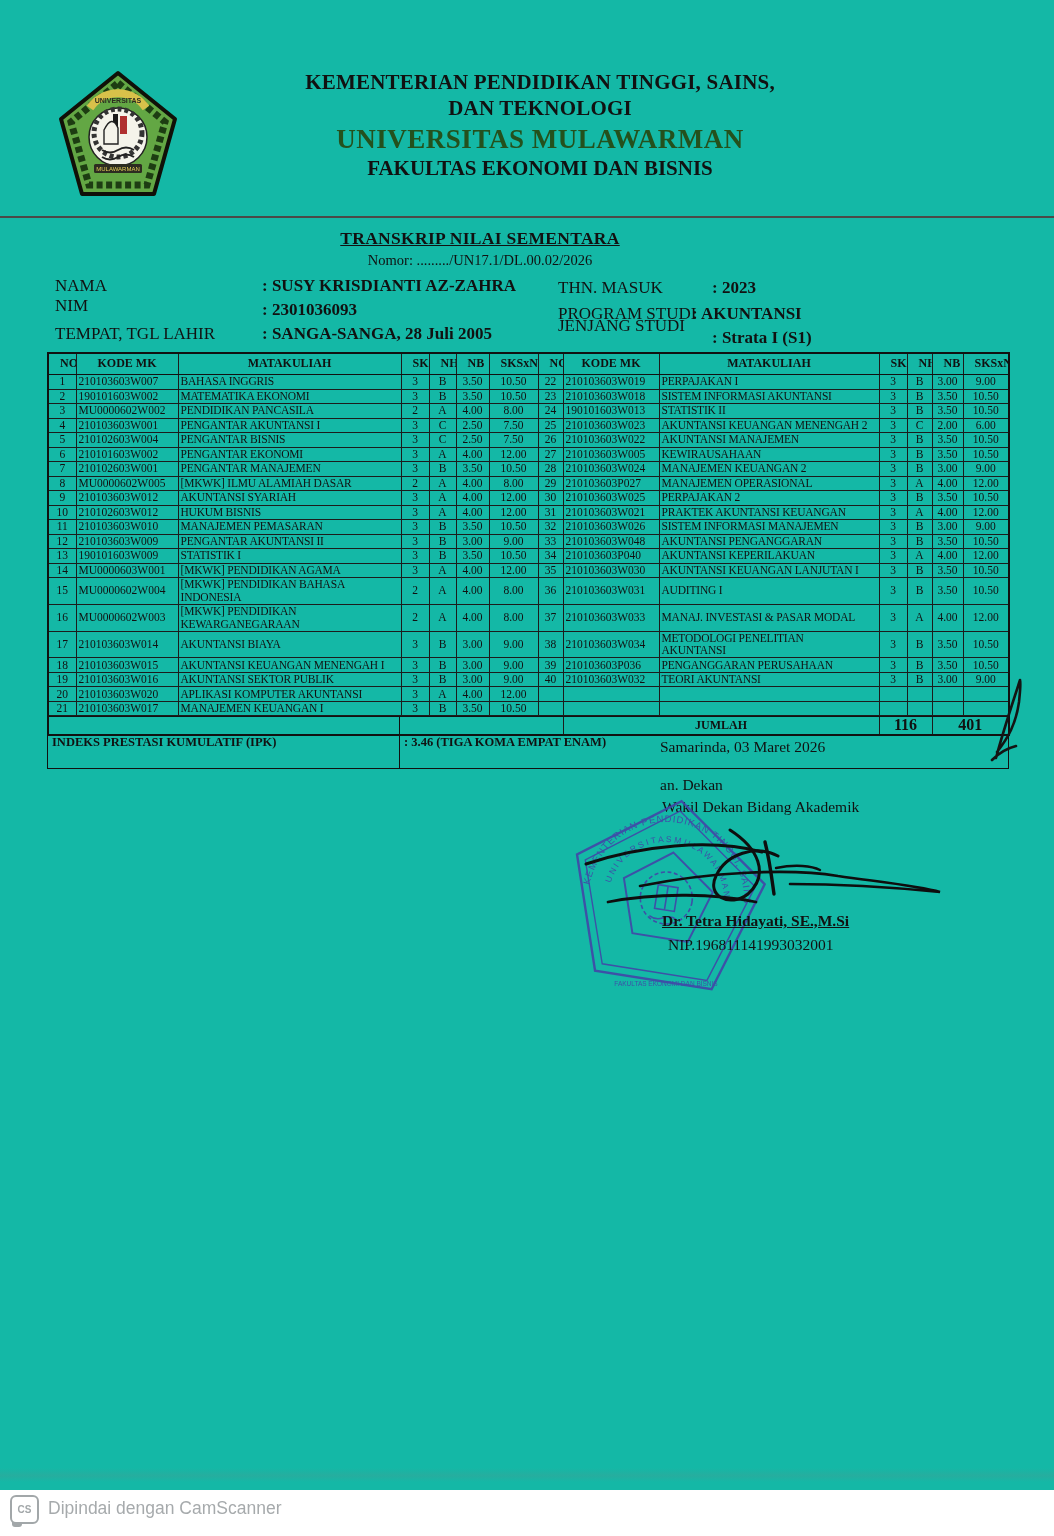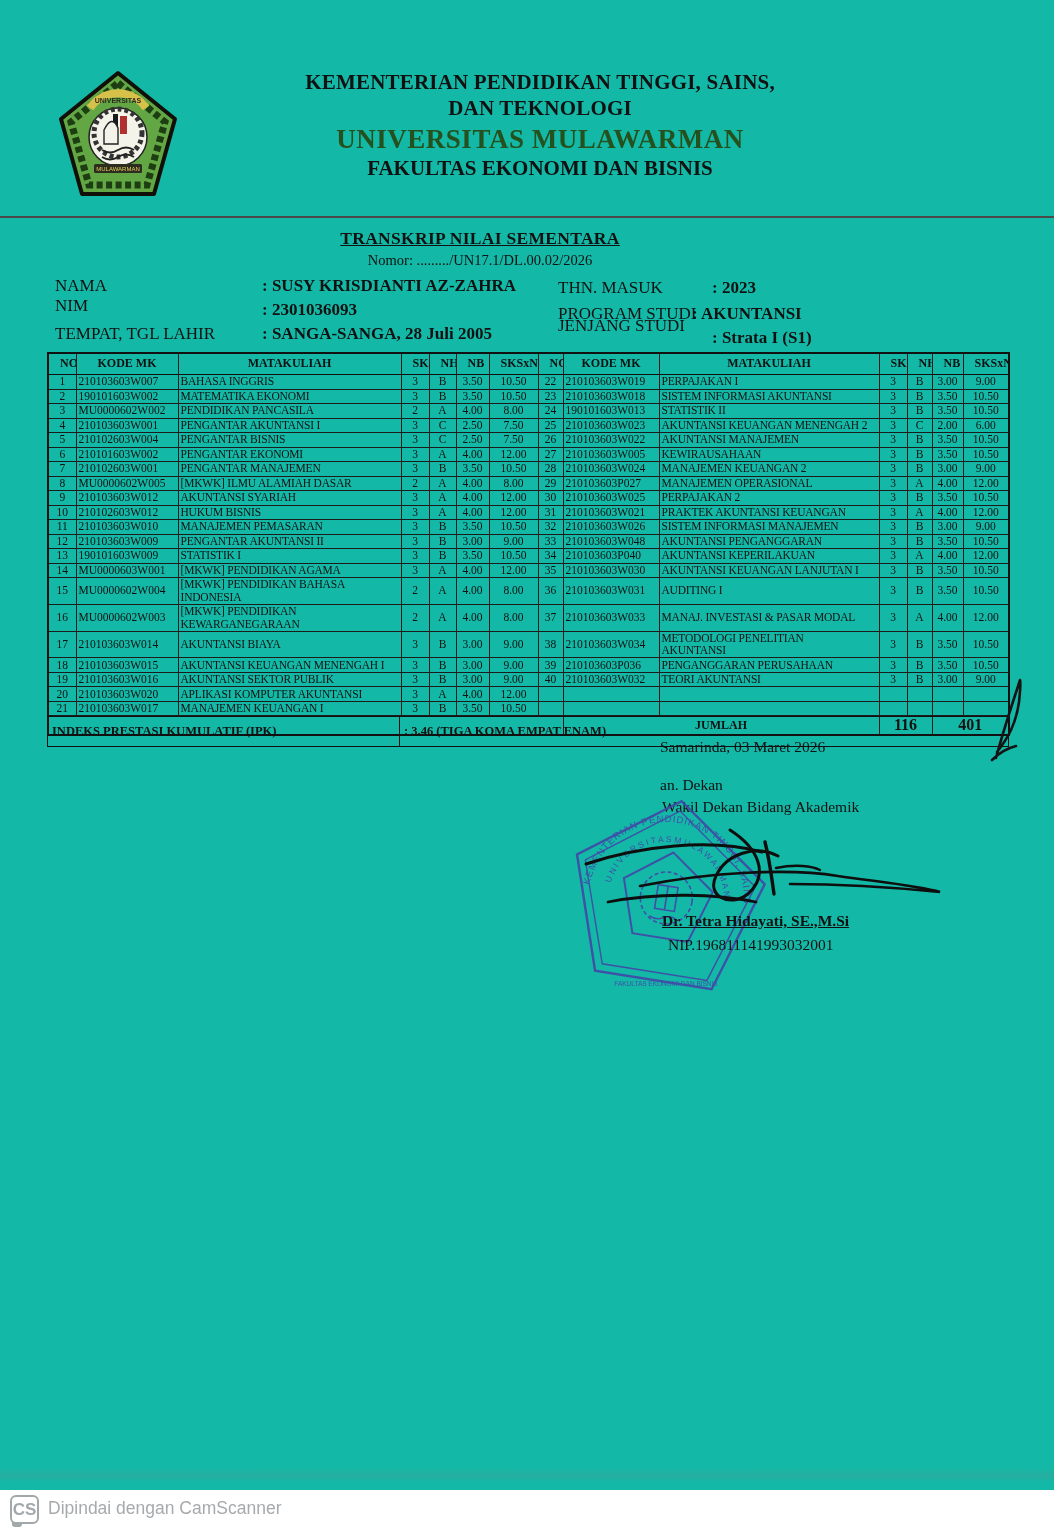--- a/index.html
+++ b/index.html
@@ -30,34 +30,34 @@
   .c1{text-align:left;}
   .c2{text-align:left;white-space:pre;letter-spacing:-0.2px;}
   .tr-table{border:2px solid #111;}
   tfoot td{height:18px;font-weight:bold;}
   .jl-empty{border-left:none !important;border-bottom:none !important;}
   .jl-label{text-align:center;font-size:12px;}
   .jl-num{text-align:center;font-size:16px;}
   
   table.ipk{position:absolute;left:47px;top:716px;width:961px;border-collapse:collapse;
             table-layout:fixed;font-size:12.5px;font-weight:bold;}
-  .ipk td{border:1.5px solid #111;height:19px;padding:5px 4px;white-space:nowrap;overflow:hidden;}
+  .ipk td{border:1.5px solid #111;height:19px;padding:16px 4px;white-space:nowrap;overflow:hidden;}
   
   .sig-text{position:absolute;font-size:15.5px;white-space:nowrap;}
   .sig-name{font-weight:bold;text-decoration:underline;}
   .stamp{position:absolute;left:556px;top:790px;width:220px;height:220px;opacity:.88;}
   .scribble{position:absolute;left:580px;top:822px;width:370px;height:110px;}
   .paraph{position:absolute;left:986px;top:676px;width:58px;height:90px;}
   
   .scan-smudge{position:absolute;left:0;top:1468px;width:1054px;height:14px;
                background:linear-gradient(to bottom,rgba(120,125,125,0) 0%,rgba(120,125,125,.18) 55%,rgba(120,125,125,0) 100%);}
   .footer{position:absolute;left:0;top:1490px;width:1054px;height:46px;background:#fff;
           font-family:"Liberation Sans", sans-serif;}
   .cs-badge{position:absolute;left:10px;top:5px;width:25px;height:25px;border:2.5px solid #a2a7a9;
-            border-radius:6px;color:#a2a7a9;font-weight:bold;font-size:17px;text-align:center;
+            border-radius:6px;color:#a2a7a9;font-weight:bold;font-size:10px;text-align:center;
             line-height:25px;background:#fff;}
   .cs-tail{position:absolute;left:12px;top:32px;width:10px;height:5px;background:#a2a7a9;
            border-radius:0 0 3px 3px;}
   .cs-text{position:absolute;left:48px;top:8px;font-size:17.5px;color:#a6aaac;}
 </style>
 </head>
 <body>
 
 <div class="screen">
 

